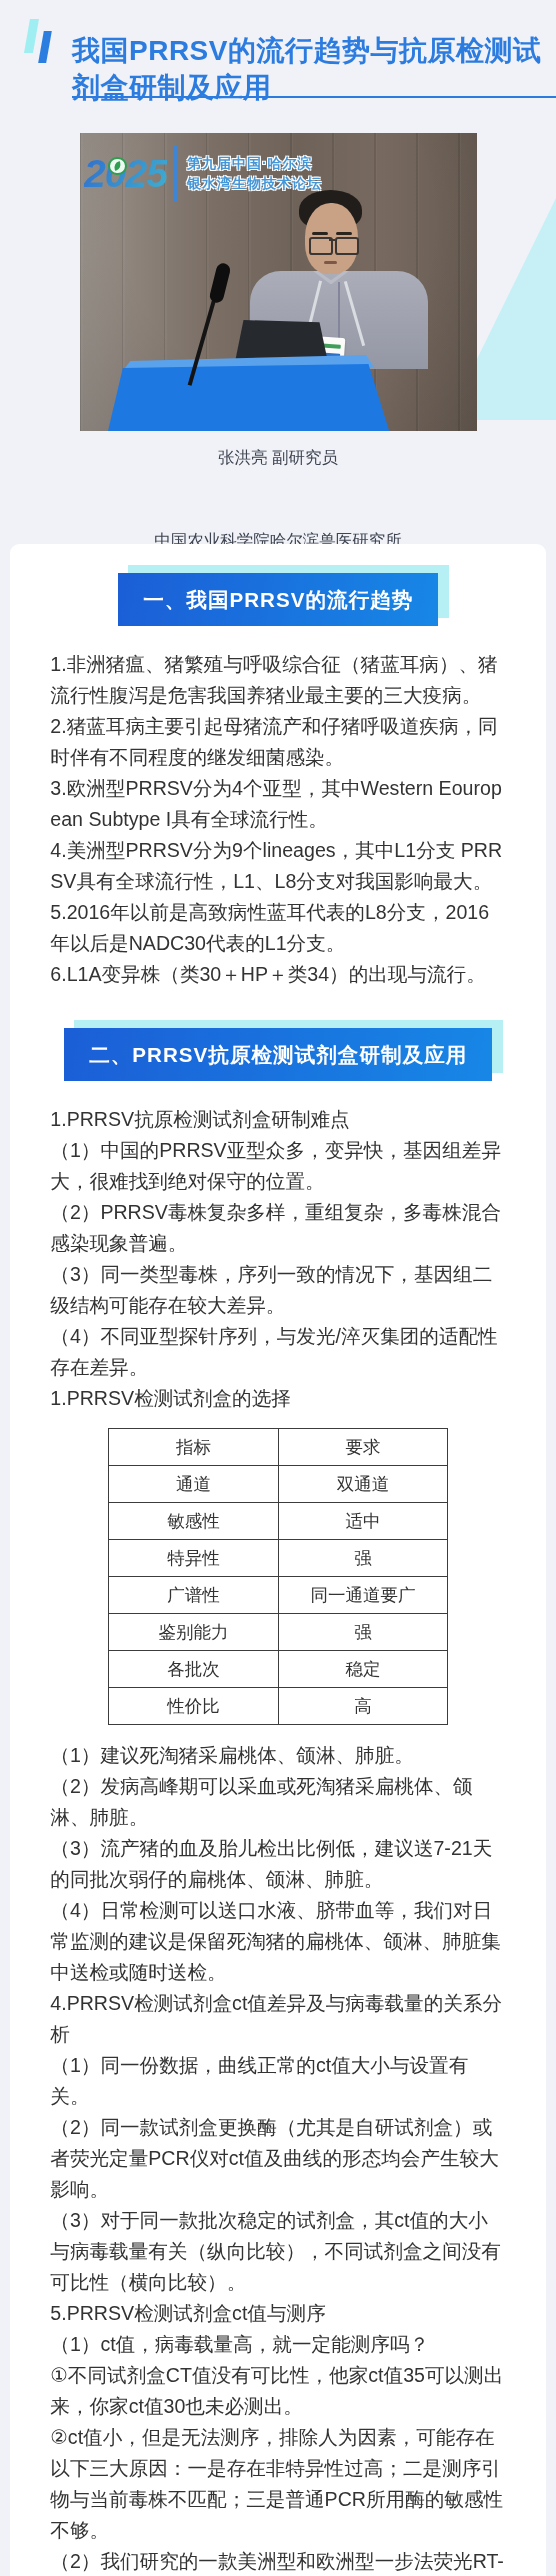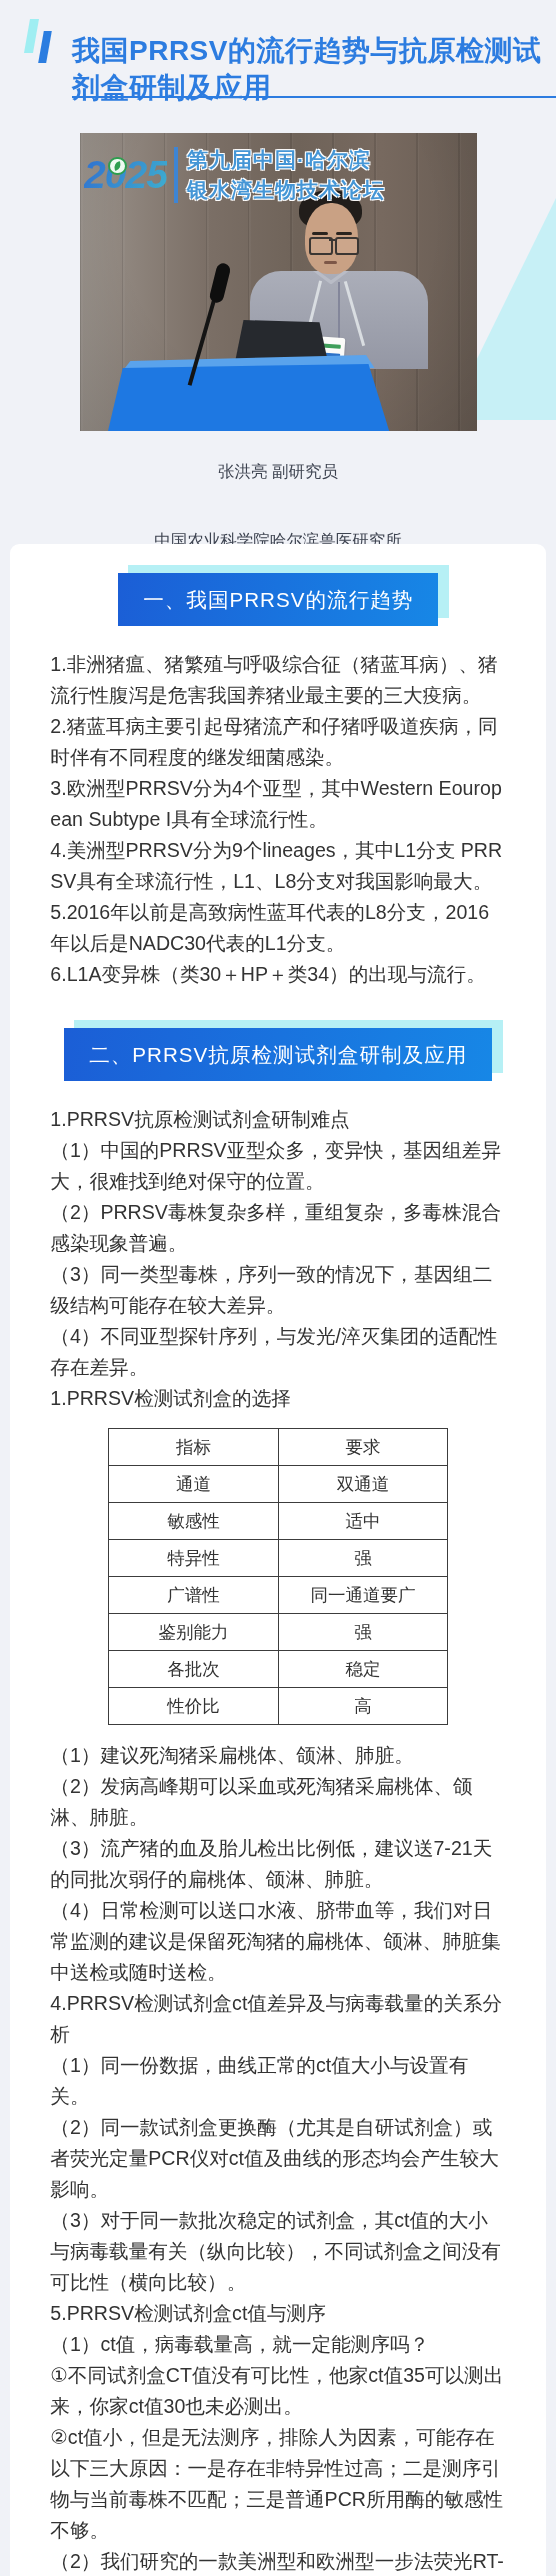--- a/index.html
+++ b/index.html
@@ -25,21 +25,21 @@
   .banner{position:absolute;left:4.1px;top:13.4px;display:flex;align-items:center;z-index:6;}
   .banner-year{position:relative;font-size:39px;font-weight:bold;font-style:italic;letter-spacing:-1px;
                background:linear-gradient(120deg,#2f6fd0,#3fb0cf);-webkit-background-clip:text;background-clip:text;
                color:transparent;text-shadow:none;}
   .banner-leaf{position:absolute;left:24px;top:10.3px;width:18.5px;height:18.5px;border:2.1px solid #2e9e4f;
                border-radius:50%;background:#eefaf1;box-sizing:border-box;}
   .banner-leaf::before{content:"";position:absolute;left:3.6px;top:3.1px;width:7.2px;height:8.2px;background:#2e9e4f;
                border-radius:80% 0 80% 0;transform:rotate(-15deg);}
   .banner-divider{width:3.6px;height:56px;background:#3e85d4;margin:0 9.3px 0 7.2px;}
   .banner-lines{display:flex;flex-direction:column;gap:2.1px;}
-  .banner-line{font-size:21px;font-weight:bold;color:#4596d6;letter-spacing:1px;
+  .banner-line{font-size:14px;font-weight:bold;color:#4596d6;letter-spacing:1px;
                text-shadow:1px 1px 0 #fff,-1px 1px 0 #fff,1px -1px 0 #fff,-1px -1px 0 #fff;}
   .p-hair{position:absolute;left:219px;top:57px;width:63px;height:40px;background:#211d1a;
           border-radius:55% 55% 45% 45%;z-index:4;}
   .p-face{position:absolute;left:225px;top:70px;width:53px;height:71px;background:#c9a184;
           border-radius:48% 48% 42% 42%;z-index:4;}
   .p-brow{position:absolute;width:15.5px;height:2.6px;background:#2a241f;border-radius:1.5px;z-index:5;}
   .p-glass{position:absolute;width:19.6px;height:14.4px;border:2.1px solid #3a3633;border-radius:3.1px;z-index:5;background:rgba(255,255,255,.06);}
   .p-bridge{position:absolute;left:249px;top:106px;width:6.2px;height:2.1px;background:#3a3633;z-index:5;}
   .p-mouth{position:absolute;left:244px;top:128px;width:13.4px;height:3.1px;background:#7d5747;border-radius:1.5px;z-index:5;}
   .p-neck{position:absolute;left:239px;top:133px;width:25px;height:14.4px;background:#b98f76;z-index:3;}
@@ -56,29 +56,29 @@
          clip-path:polygon(7% 45%,88% 0,91% 100%,5% 100%);}
   .podium{position:absolute;left:28px;top:231px;width:296px;height:67px;z-index:7;background:#1e78e2;
          clip-path:polygon(5% 6%,88% 0,95% 100%,0 100%);}
   .laptop{position:absolute;left:154px;top:187px;width:95px;height:47px;z-index:6;background:#26292e;
          clip-path:polygon(10% 0,90% 5%,100% 100%,0 100%);}
   .laptop::after{content:"";position:absolute;left:4%;bottom:0;width:92%;height:4.1px;background:#3c4046;}
   .mic-rod{position:absolute;left:120px;top:164px;width:3.6px;height:90px;background:#141414;transform:rotate(16deg);z-index:8;}
   .mic-cap{position:absolute;left:133px;top:130px;width:14px;height:40px;background:#0e0e0e;border-radius:7.2px;transform:rotate(14deg);z-index:8;}
   
   .caption{position:absolute;left:0;width:556px;text-align:center;font-size:16.5px;color:#3d4350;z-index:2;}
-  .cap1{top:461px;}
+  .cap1{top:447px;}
   .cap2{top:530px;}
   
   .card{position:absolute;left:10.3px;width:536px;background:#ffffff;border-radius:9.3px;z-index:2;box-sizing:border-box;}
   .card1{top:544px;height:2214px;padding:29px 40px 20.6px;overflow:hidden;}
   .sec-head{position:relative;width:max-content;margin:0 auto 23px;}
   .sec-head .shadow{position:absolute;left:10.3px;top:-8.2px;width:100%;height:100%;background:#b6f0f5;}
   .sec-head .box{position:relative;background:linear-gradient(100deg,#1b5ed6,#1787e6);color:#fff;
-                 font-size:20.6px;font-weight:normal;line-height:53px;padding:0 25px;text-align:center;letter-spacing:1px;}
+                 font-size:20.6px;font-weight:bold;line-height:53px;padding:0 25px;text-align:center;letter-spacing:1px;}
   .head2{margin-top:38px;}
   .para{margin:0;font-size:19.6px;line-height:31px;color:#333;word-break:break-all;}
   
   table.spec{border-collapse:collapse;margin:14.4px auto;width:340px;}
   table.spec td{border:1px solid #3c3c3c;height:36px;width:50%;text-align:center;
                 font-size:17.5px;color:#333;padding:0;}
 </style>
 </head>
 <body>
 

